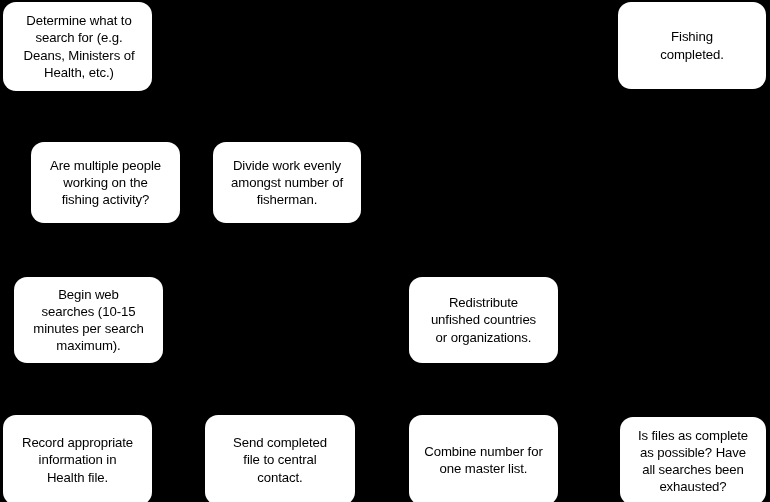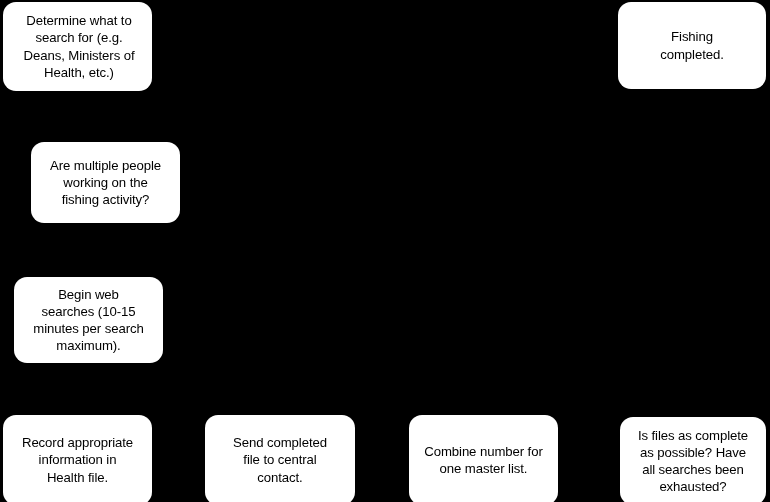--- a/index.html
+++ b/index.html
@@ -67,28 +67,38 @@
     <span class="label">Fishing
 completed.</span>
   </div>
 
   <div class="node" id="node-multiple-people">
     <span class="label">Are multiple people
 working on the
 fishing activity?</span>
   </div>
 
+  <div class="node" id="node-divide-work">
+    <span class="label">Divide work evenly
+amongst number of
+fisherman.</span>
+  </div>
 
   <div class="node" id="node-begin-web-searches">
     <span class="label">Begin web
 searches (10-15
 minutes per search
 maximum).</span>
   </div>
 
+  <div class="node" id="node-redistribute">
+    <span class="label">Redistribute
+unfished countries
+or organizations.</span>
+  </div>
 
   <div class="node" id="node-record-info">
     <span class="label">Record appropriate
 information in
 Health file.</span>
   </div>
 
   <div class="node" id="node-send-file">
     <span class="label">Send completed
 file to central

